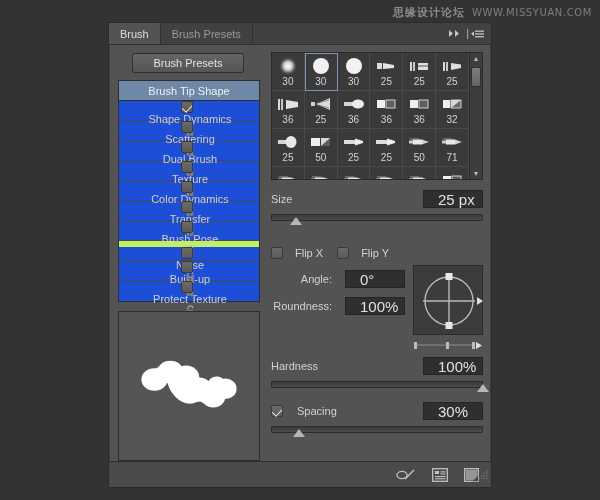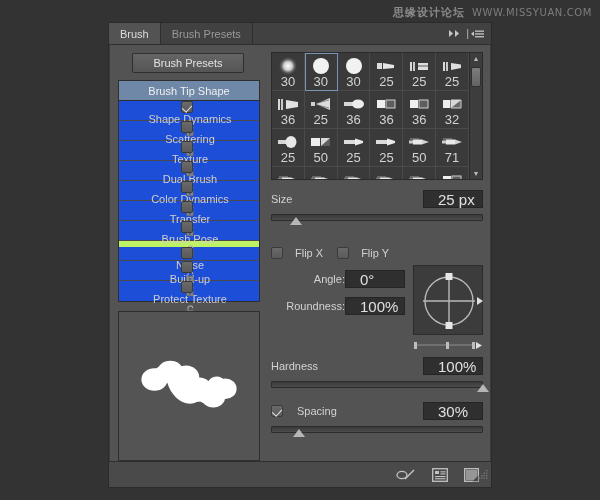--- a/index.html
+++ b/index.html
@@ -128,21 +128,21 @@
   }
   .cell {
     display: flex; flex-direction: column;
     align-items: center; justify-content: flex-start;
     border-right: 1px solid #4a4a4a;
     border-bottom: 1px solid #4a4a4a;
     position: relative; padding-top: 2px;
   }
   .cell.sel { outline: 1px solid #7b94b5; outline-offset: -1px; }
   .cell .tip { height: 22px; display: flex; align-items: center; justify-content: center; }
-  .cell .num { font-size: 13px; color: #d3d3d3; line-height: 10px; user-select: none; }
+  .cell .num { font-size: 10px; color: #d3d3d3; line-height: 10px; user-select: none; }
 
   .gscroll {
     width: 13px; background: #3d3d3d;
     border-left: 1px solid #2a2a2a;
     display: flex; flex-direction: column; align-items: center;
     justify-content: space-between; padding: 2px 0;
   }
   .gscroll .arw { font-size: 7px; color: #b8b8b8; line-height: 7px; }
   .gthumb {
     width: 10px; height: 20px;
@@ -180,21 +180,21 @@
   }
 
   .flip-row { display: flex; align-items: center; gap: 6px; margin-top: 20px; height: 16px; }
   .flip-item { display: flex; align-items: center; gap: 5px; margin-right: 8px; }
   .flip-item .ftxt { font-size: 11px; color: #d2d2d2; user-select: none; }
 
   .angle-area { display: flex; margin-top: 0; }
   .angle-left { flex: 1; padding-right: 8px; }
   .ar-row {
     display: flex; align-items: center; justify-content: flex-end;
-    gap: 0; margin-top: 9px;
+    gap: 13px; margin-top: 9px;
   }
   .ar-row .lbl { font-size: 11px; color: #d2d2d2; user-select: none; }
   .dial-box {
     width: 70px; height: 70px; background: #3c3c3c;
     border: 1px solid #2b2b2b; position: relative; flex: 0 0 70px;
     margin-top: 4px;
   }
   .dial-strip { width: 70px; height: 10px; position: relative; margin-top: 2px; }
 
   
@@ -273,31 +273,31 @@
               <span class="row-label">Scattering</span>
               <span class="lock"><svg width="11" height="12" viewBox="0 0 11 12">
                   <path d="M3 5 L3 3.2 A2.4 2.4 0 0 1 7.8 3.2" fill="none" stroke="#b0b0b0" stroke-width="1.2"></path>
                   <rect x="1.4" y="5" width="7" height="6" rx="1" fill="#8e8e8e" stroke="#5a5a5a" stroke-width="0.8"></rect>
                   <circle cx="4.9" cy="7.6" r="0.9" fill="#4a4a4a"></circle>
                   <rect x="4.4" y="7.8" width="1" height="2" fill="#4a4a4a"></rect>
                 </svg></span>
             </div>
             <div class="list-row">
               <span class="cb"></span>
+              <span class="row-label">Dual Brush</span>
+              <span class="lock"><svg width="11" height="12" viewBox="0 0 11 12">
+                  <path d="M3 5 L3 3.2 A2.4 2.4 0 0 1 7.8 3.2" fill="none" stroke="#b0b0b0" stroke-width="1.2"></path>
+                  <rect x="1.4" y="5" width="7" height="6" rx="1" fill="#8e8e8e" stroke="#5a5a5a" stroke-width="0.8"></rect>
+                  <circle cx="4.9" cy="7.6" r="0.9" fill="#4a4a4a"></circle>
+                  <rect x="4.4" y="7.8" width="1" height="2" fill="#4a4a4a"></rect>
+                </svg></span>
+            </div>
+            <div class="list-row">
+              <span class="cb"></span>
               <span class="row-label">Texture</span>
-              <span class="lock"><svg width="11" height="12" viewBox="0 0 11 12">
-                  <path d="M3 5 L3 3.2 A2.4 2.4 0 0 1 7.8 3.2" fill="none" stroke="#b0b0b0" stroke-width="1.2"></path>
-                  <rect x="1.4" y="5" width="7" height="6" rx="1" fill="#8e8e8e" stroke="#5a5a5a" stroke-width="0.8"></rect>
-                  <circle cx="4.9" cy="7.6" r="0.9" fill="#4a4a4a"></circle>
-                  <rect x="4.4" y="7.8" width="1" height="2" fill="#4a4a4a"></rect>
-                </svg></span>
-            </div>
-            <div class="list-row">
-              <span class="cb"></span>
-              <span class="row-label">Dual Brush</span>
               <span class="lock"><svg width="11" height="12" viewBox="0 0 11 12">
                   <path d="M3 5 L3 3.2 A2.4 2.4 0 0 1 7.8 3.2" fill="none" stroke="#b0b0b0" stroke-width="1.2"></path>
                   <rect x="1.4" y="5" width="7" height="6" rx="1" fill="#8e8e8e" stroke="#5a5a5a" stroke-width="0.8"></rect>
                   <circle cx="4.9" cy="7.6" r="0.9" fill="#4a4a4a"></circle>
                   <rect x="4.4" y="7.8" width="1" height="2" fill="#4a4a4a"></rect>
                 </svg></span>
             </div>
             <div class="list-row">
               <span class="cb"></span>
               <span class="row-label">Color Dynamics</span>

